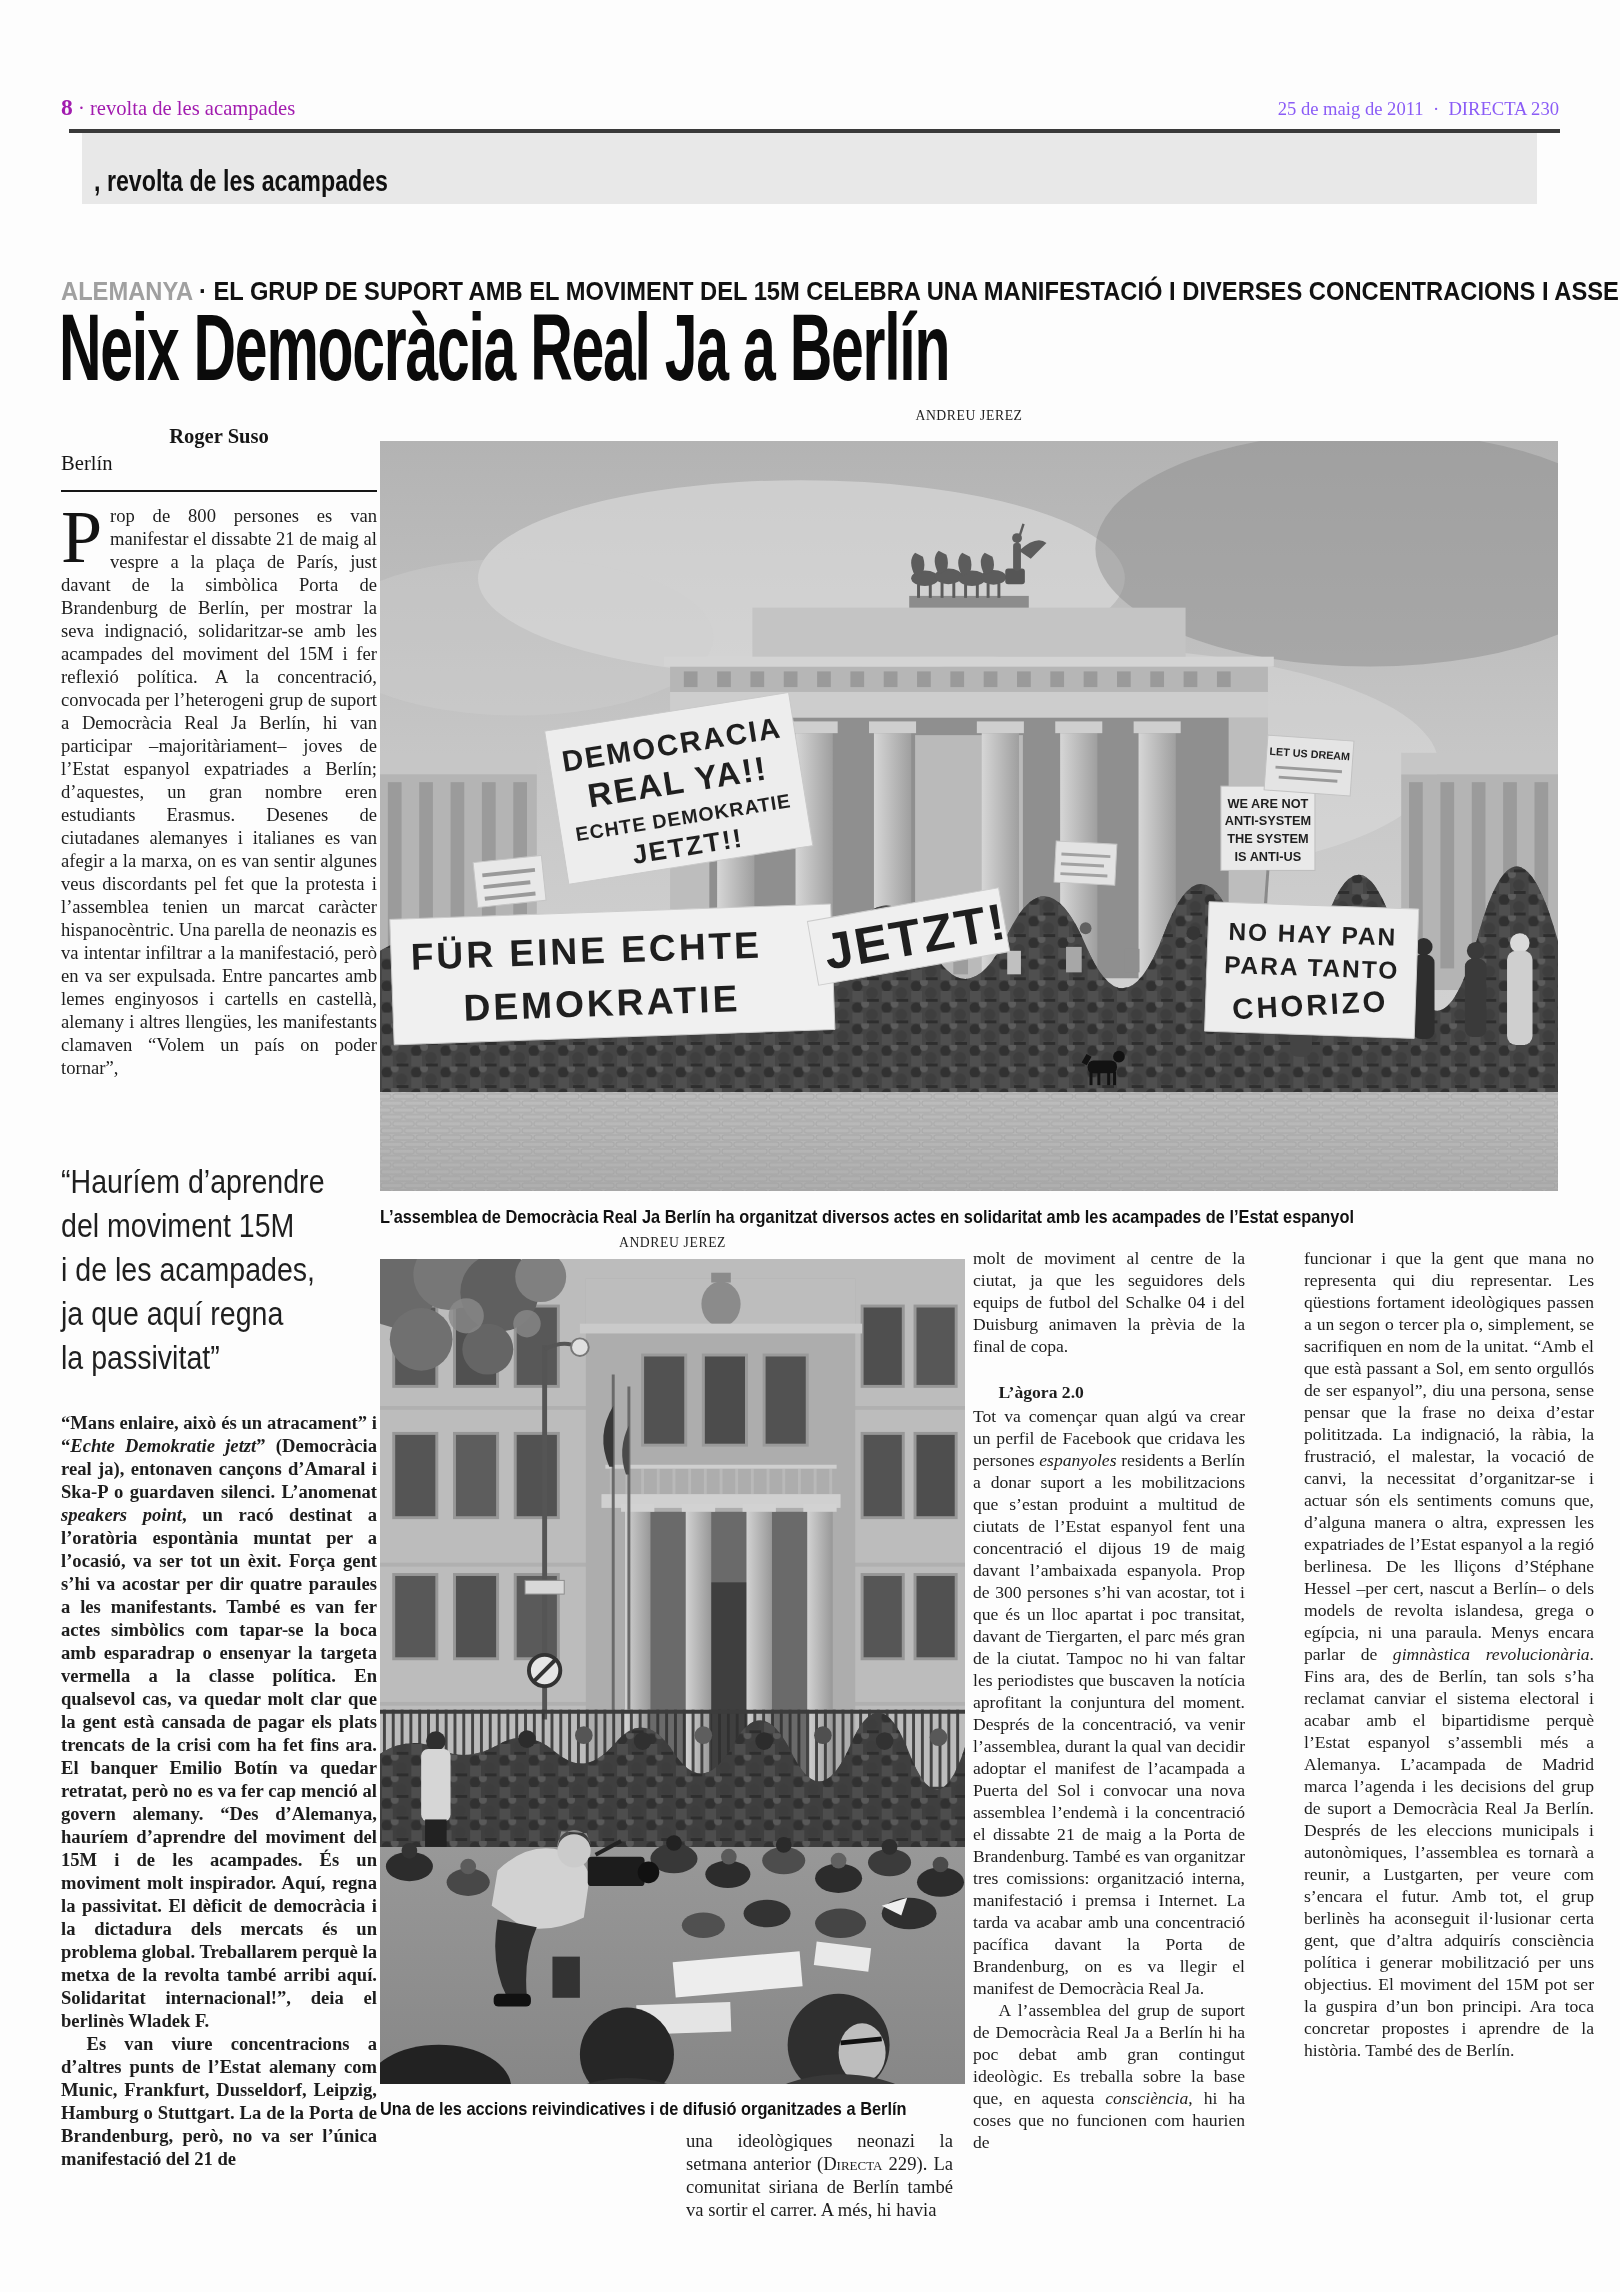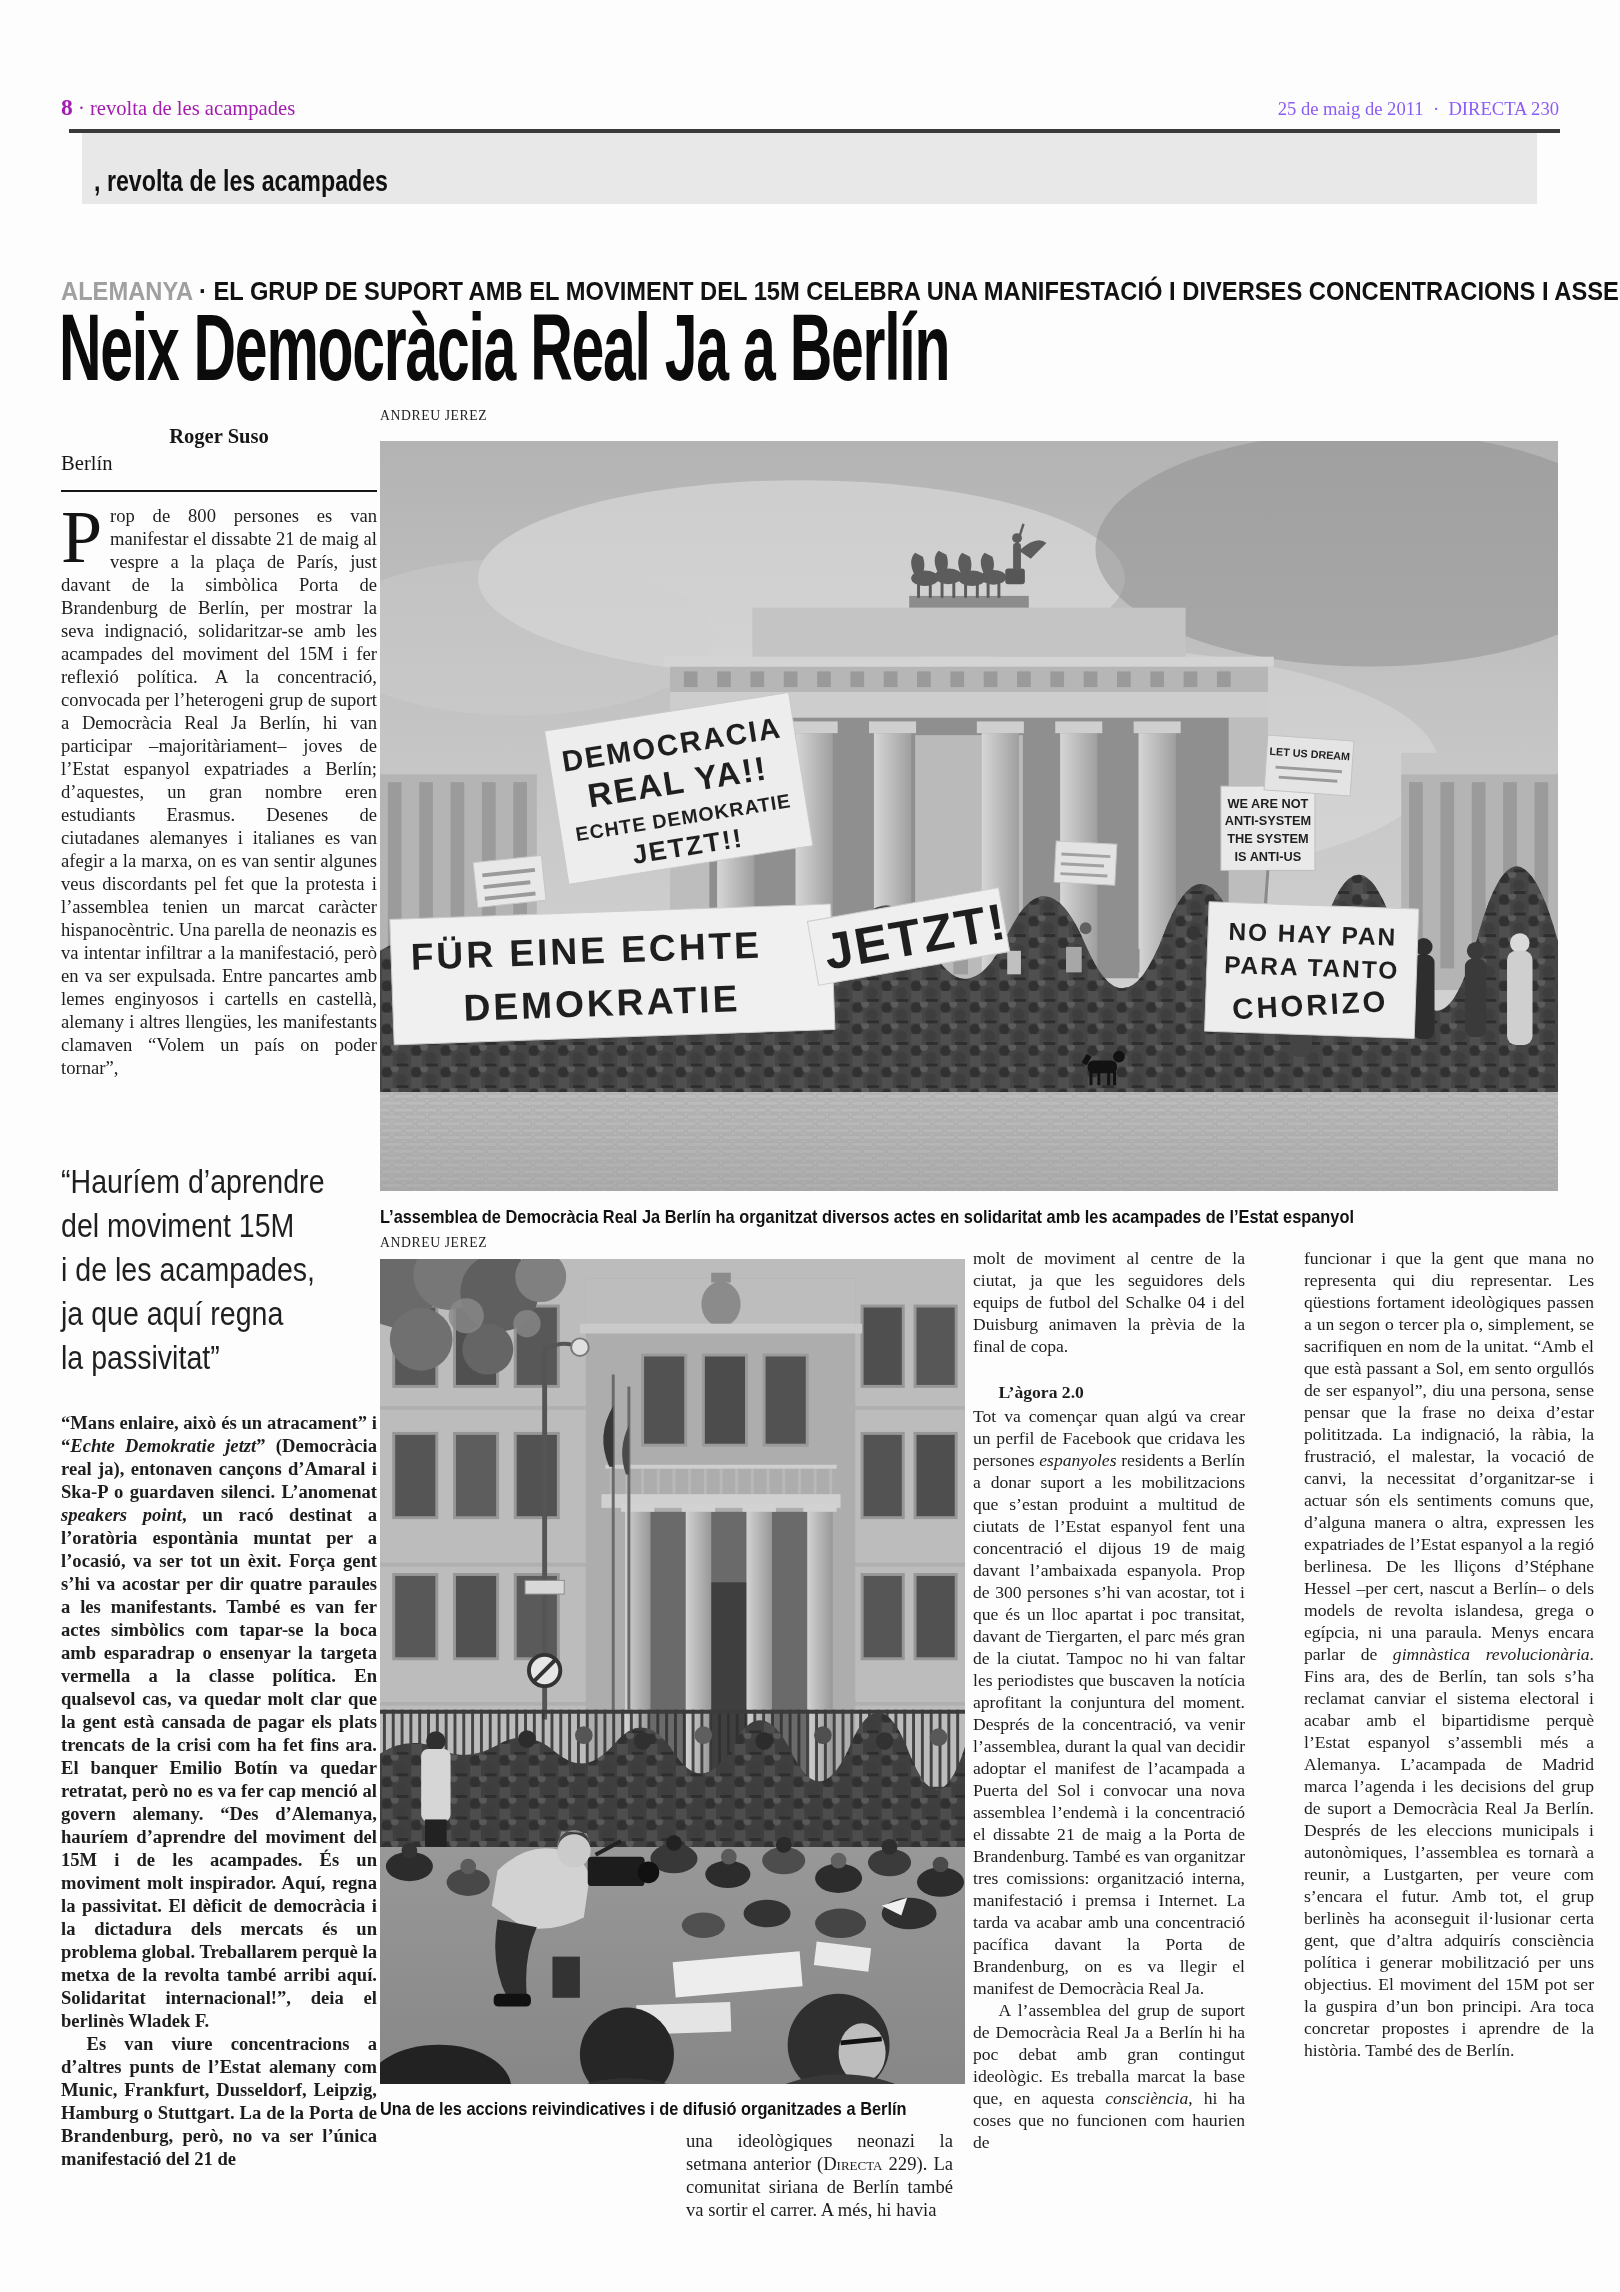--- a/index.html
+++ b/index.html
@@ -30,21 +30,21 @@
   .body-text p+p,.indent{text-indent:25.5px;}
   .col-narrow{font-size:17.6px;line-height:22px;}
   .dropcap{float:left;font-size:74px;line-height:57px;padding:4.9px 7.8px 0 0;color:#141414;}
   .it{font-style:italic;}
   .sc{font-variant:small-caps;}
   .subhead{font-weight:700;margin-top:23.5px;margin-bottom:2px;text-indent:0;}
   .pullquote{left:61px;top:1159px;width:388px;font-family:"Liberation Sans",sans-serif;
         font-size:34px;line-height:44px;color:#1f1f1f;transform:scaleX(.84);
         transform-origin:0 0;white-space:pre-line;}
   
-  .credit{font-size:13.7px;letter-spacing:0.6px;color:#222;text-align:left;}
+  .credit{font-size:13.7px;letter-spacing:0.6px;color:#222;text-align:center;}
   .credit1{left:380px;width:1178px;top:408px;}
   .credit2{left:380px;width:585px;top:1235px;}
   .photo{background:#cfcfcf;}
   .photo1{left:380px;top:441px;width:1178px;height:750px;}
   .photo2{left:380px;top:1259px;width:585px;height:825px;}
   .photo svg{display:block;width:100%;height:100%;}
   .caption{font-family:"Liberation Sans",sans-serif;font-weight:700;font-size:18.6px;
         color:#111;transform:scaleX(.88);transform-origin:0 0;white-space:nowrap;}
   .caption1{left:380px;top:1206px;}
   .caption2{left:380px;top:2098px;}
@@ -540,21 +540,21 @@
   </div>
 
   <div class="abs body-text colB">
     <p><span>una ideològiques neonazi la setmana anterior (</span><span class="sc">Directa</span><span> 229). La comunitat siriana de Berlín també va sortir el carrer. A més, hi havia</span></p>
   </div>
 
   <div class="abs body-text col-narrow colC">
     <p>molt de moviment al centre de la ciutat, ja que les seguidores dels equips de futbol del Schalke 04 i del Duisburg animaven la prèvia de la final de copa.</p>
     <p class="subhead">L’àgora 2.0</p>
     <p style="text-indent:0"><span>Tot va començar quan algú va crear un perfil de Facebook que cridava les persones </span><span class="it">espanyoles</span><span> residents a Berlín a donar suport a les mobilitzacions que s’estan produint a multitud de ciutats de l’Estat espanyol fent una concentració el dijous 19 de maig davant l’ambaixada espanyola. Prop de 300 persones s’hi van acostar, tot i que és un lloc apartat i poc transitat, davant de Tiergarten, el parc més gran de la ciutat. Tampoc no hi van faltar les periodistes que buscaven la notícia aprofitant la conjuntura del moment. Després de la concentració, va venir l’assemblea, durant la qual van decidir adoptar el manifest de l’acampada a Puerta del Sol i convocar una nova assemblea l’endemà i la concentració el dissabte 21 de maig a la Porta de Brandenburg. També es van organitzar tres comissions: organització interna, manifestació i premsa i Internet. La tarda va acabar amb una concentració pacífica davant la Porta de Brandenburg, on es va llegir el manifest de Democràcia Real Ja.</span></p>
-    <p><span>A l’assemblea del grup de suport de Democràcia Real Ja a Berlín hi ha poc debat amb gran contingut ideològic. Es treballa marcat la base que, en aquesta </span><span class="it">consciència</span><span>, hi ha coses que no funcionen com haurien de</span></p>
+    <p><span>A l’assemblea del grup de suport de Democràcia Real Ja a Berlín hi ha poc debat amb gran contingut ideològic. Es treballa sobre la base que, en aquesta </span><span class="it">consciència</span><span>, hi ha coses que no funcionen com haurien de</span></p>
   </div>
 
   <div class="abs body-text col-narrow colD">
     <p><span>funcionar i que la gent que mana no representa qui diu representar. Les qüestions fortament ideològiques passen a un segon o tercer pla o, simplement, se sacrifiquen en nom de la unitat. “Amb el que està passant a Sol, em sento orgullós de ser espanyol”, diu una persona, sense pensar que la frase no deixa d’estar polititzada. La indignació, la ràbia, la frustració, el malestar, la vocació de canvi, la necessitat d’organitzar-se i actuar són els sentiments comuns que, d’alguna manera o altra, expressen les expatriades de l’Estat espanyol a la regió berlinesa. De les lliçons d’Stéphane Hessel –per cert, nascut a Berlín– o dels models de revolta islandesa, grega o egípcia, ni una paraula. Menys encara parlar de </span><span class="it">gimnàstica revolucionària</span><span>. Fins ara, des de Berlín, tan sols s’ha reclamat canviar el sistema electoral i acabar amb el bipartidisme perquè l’Estat espanyol s’assembli més a Alemanya. L’acampada de Madrid marca l’agenda i les decisions del grup de suport a Democràcia Real Ja Berlín. Després de les eleccions municipals i autonòmiques, l’assemblea es tornarà a reunir, a Lustgarten, per veure com s’encara el futur. Amb tot, el grup berlinès ha aconseguit il·lusionar certa gent, que d’altra adquirís consciència política i generar mobilització per uns objectius. El moviment del 15M pot ser la guspira d’un bon principi. Ara toca concretar propostes i aprendre de la història. També des de Berlín.</span></p>
   </div>
 
 </div>
 
 
 </body></html>

